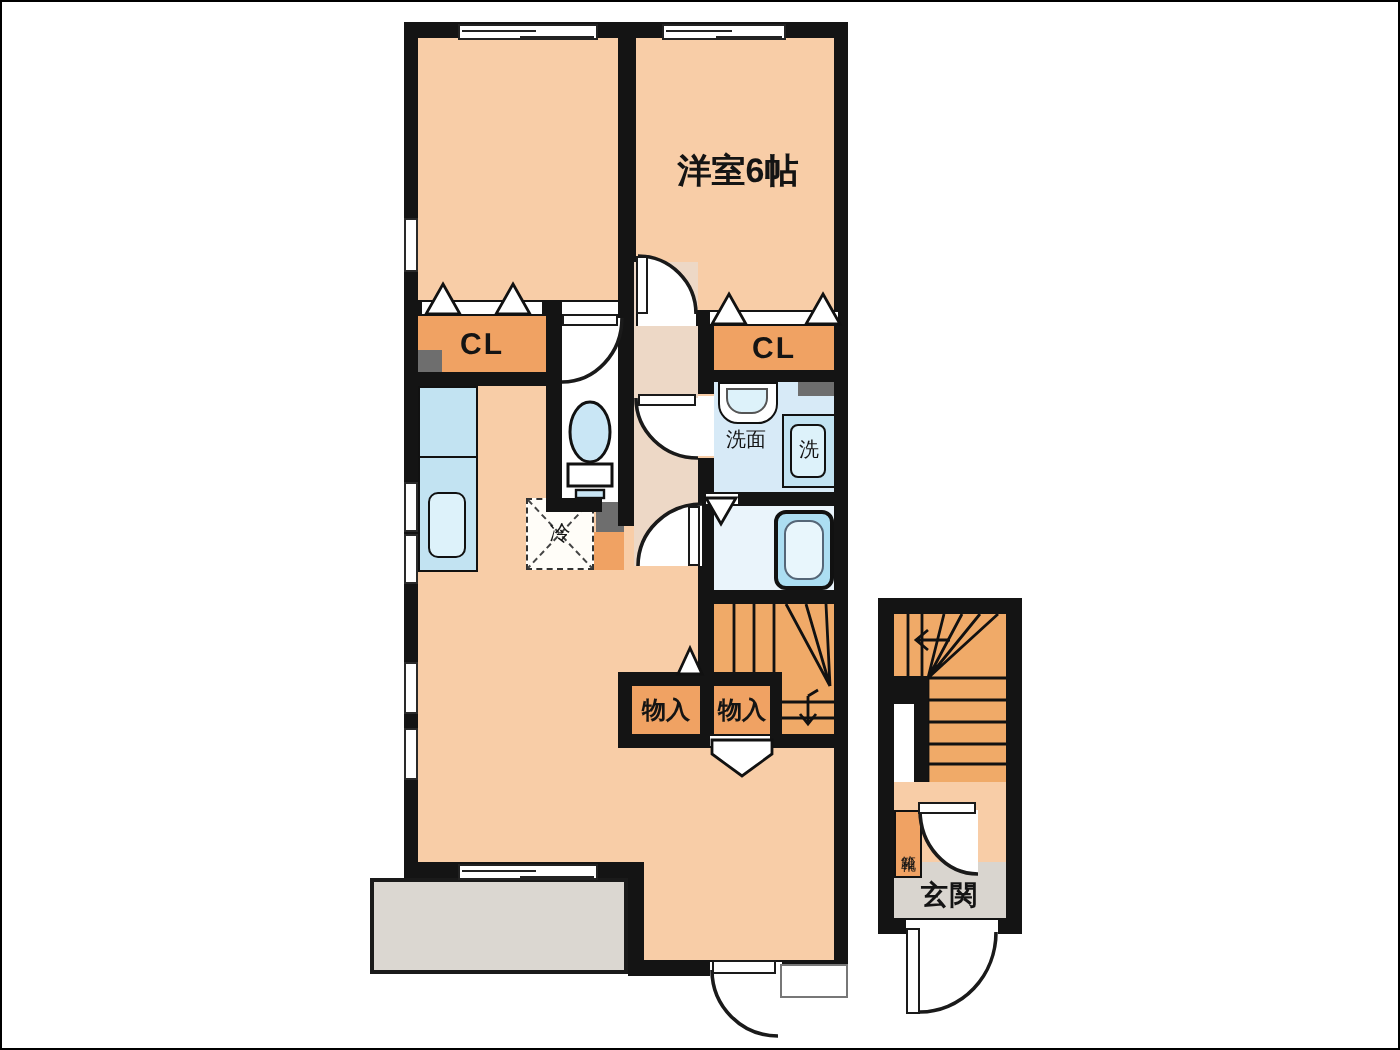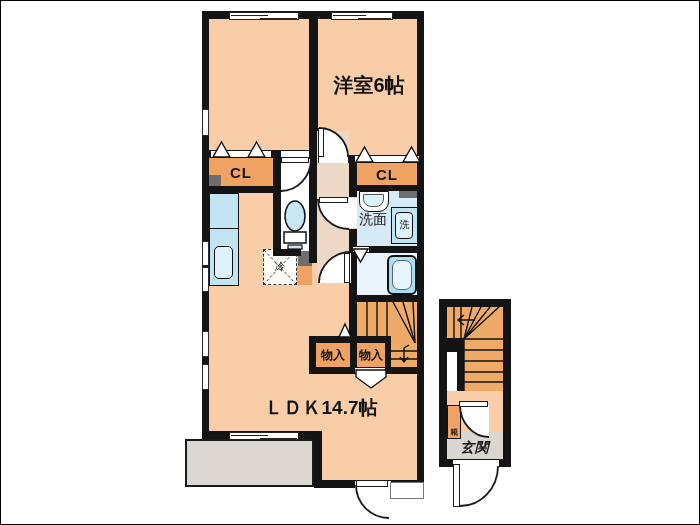--- a/index.html
+++ b/index.html
@@ -63,21 +63,21 @@
   <div class="abs st-orange" style="left:446px;top:306px;width:57px;height:33px;"></div>
   <div class="abs st-orange" style="left:462px;top:338px;width:41px;height:52px;"></div>
   <svg style="left:446px;top:305px;" width="57" height="85">
     <path class="sline" d="M7,1 V32 M14,1 V32 M17,33 L25,1 M17,33 L34,1 M17,33 L43,1 M17,33 L52,1 M17,33 H57 M17,33 V85 M17,44 H57 M17,55 H57 M17,66 H57 M17,76 H57"></path>
     <path class="sline" d="M28,14 L12,14 M17,9 L11,14 L17,19"></path>
   </svg>
   <div class="wall" style="left:446px;top:337px;width:17px;height:14px;"></div>
   <div class="abs" style="left:446px;top:351px;width:10px;height:39px;background:#fff;"></div>
   <div class="wall" style="left:456px;top:351px;width:7px;height:39px;"></div>
   <div class="abs gray" style="left:446px;top:430px;width:56px;height:28px;"></div>
-  <div class="lbl b" style="left:446px;top:438px;width:56px;height:18px;font-size:13.5px;letter-spacing:1px;font-style:italic;">玄関</div>
+  <div class="lbl b" style="left:446px;top:438px;width:56px;height:18px;font-size:13.5px;letter-spacing:1px;">玄関</div>
   <div class="abs orange" style="left:446px;top:404px;width:14px;height:34px;border:1.2px solid #111;box-sizing:border-box;"></div>
   <div class="lbl" style="left:446px;top:405px;width:14px;height:32px;font-size:7.5px;writing-mode:vertical-rl;line-height:1;">靴箱</div>
 
   <div class="abs" style="left:208px;top:192px;width:30px;height:93px;background:var(--fixture_blue);border:1.4px solid #111;box-sizing:border-box;">
     <div class="abs" style="left:0;top:34px;width:100%;height:1.4px;background:#111;"></div>
     <div class="abs" style="left:4px;top:52px;width:19px;height:33px;background:var(--fixture_blue_light);border:1.4px solid #111;border-radius:5px;box-sizing:border-box;"></div>
   </div>
   <div class="abs" style="left:262px;top:248px;width:34px;height:36px;background:#FFFDF8;border:1.4px dashed #333;box-sizing:border-box;"></div>
   <svg style="left:262px;top:248px;" width="34" height="36">
     <path d="M1,1 L33,35 M33,1 L1,35" stroke="#444" stroke-width="1" stroke-dasharray="3,2" fill="none"></path>
@@ -89,21 +89,21 @@
     <rect x="6" y="46" width="14" height="4" fill="var(--toilet_blue)" stroke="#111" stroke-width="1.2"></rect>
   </svg>
   <div class="abs" style="left:358px;top:190px;width:30px;height:21px;background:#fff;border:1.4px solid #111;border-radius:0 0 10px 10px;box-sizing:border-box;">
     <div class="abs" style="left:3px;top:2px;width:21px;height:13px;background:var(--fixture_blue_light);border:1px solid #555;border-radius:0 0 8px 8px;box-sizing:border-box;"></div>
   </div>
   <div class="abs" style="left:398px;top:190px;width:18px;height:7px;background:var(--accent_gray);"></div>
   <div class="abs" style="left:390px;top:206px;width:27px;height:37px;background:var(--fixture_blue);border:1.4px solid #111;box-sizing:border-box;">
     <div class="abs" style="left:3px;top:4px;width:18px;height:27px;background:var(--fixture_blue_light);border:1.1px solid #111;border-radius:4px;box-sizing:border-box;"></div>
   </div>
   <div class="lbl" style="left:390px;top:217px;width:27px;height:14px;font-size:10px;">洗</div>
-  <div class="lbl" style="left:354px;top:212px;width:36px;height:14px;font-size:14px;">洗面</div>
+  <div class="lbl" style="left:354px;top:212px;width:36px;height:14px;font-size:10px;">洗面</div>
   <div class="abs" style="left:386px;top:254px;width:30px;height:40px;background:var(--tub_blue);border:2px solid #111;border-radius:6px;box-sizing:border-box;">
     <div class="abs" style="left:3px;top:3px;width:20px;height:30px;background:#E8F6FC;border:1px solid #567;border-radius:7px;box-sizing:border-box;"></div>
   </div>
   <div class="abs" style="left:297px;top:250px;width:14px;height:15px;background:var(--accent_gray);"></div>
   <div class="abs orange" style="left:296px;top:265px;width:15px;height:19px;"></div>
   <div class="abs" style="left:208px;top:174px;width:12px;height:14px;background:var(--accent_gray);"></div>
 
   <div class="wall" style="left:201px;top:10px;width:222px;height:8px;"></div>
   <div class="wall" style="left:201px;top:10px;width:7px;height:428px;"></div>
   <div class="wall" style="left:416px;top:10px;width:7px;height:477px;"></div>
@@ -213,16 +213,15 @@
   <svg style="left:352px;top:248px;" width="15" height="13">
       <polygon class="tl" points="0,0 15,0 7.5,13"></polygon>
     </svg>
   <svg style="left:355px;top:369px;" width="30" height="18">
       <polygon class="tl" points="0,0 30,0 30,7 15,18 0,7"></polygon>
     </svg>
   <svg style="left:338px;top:323px;" width="12" height="13">
       <polygon class="tl" points="6,0 12,13 0,13"></polygon>
     </svg>
 
-  <div class="lbl b" style="left:308px;top:72px;width:120px;height:24px;font-size:20px;">洋室6帖</div>
-  <div class="lbl b" style="left:230px;top:394px;width:180px;height:26px;font-size:19px;">ＬＤＫ14.7帖</div>
+  <div class="lbl b" style="left:308px;top:72px;width:120px;height:24px;font-size:17px;">洋室6帖</div>
 
 </div>
 
 </body></html>

